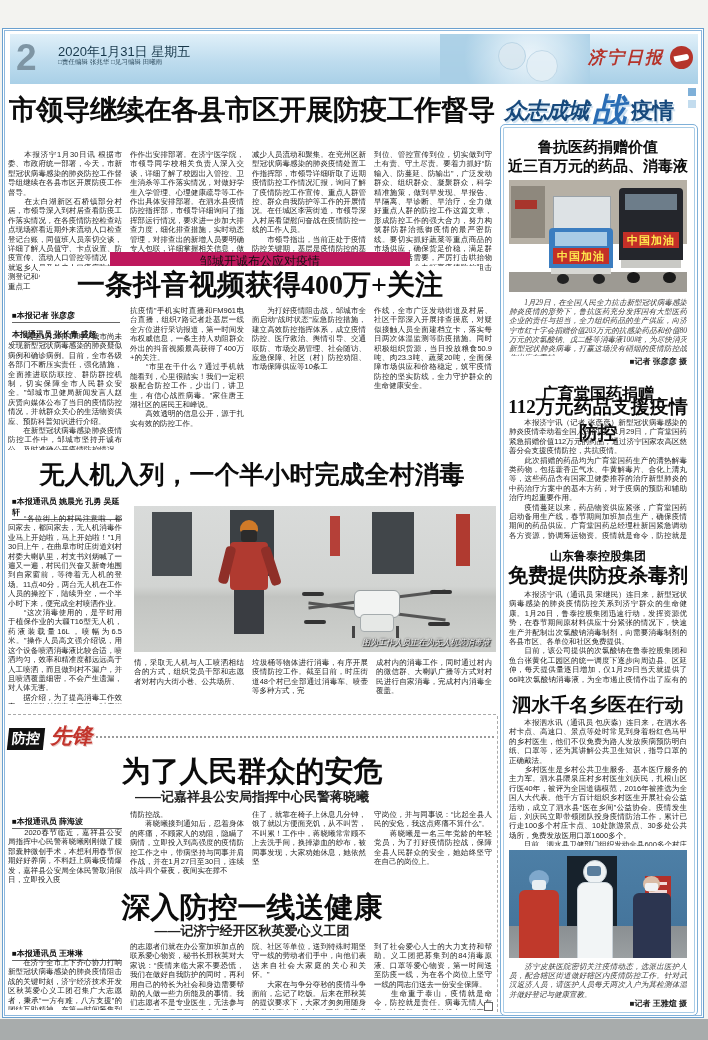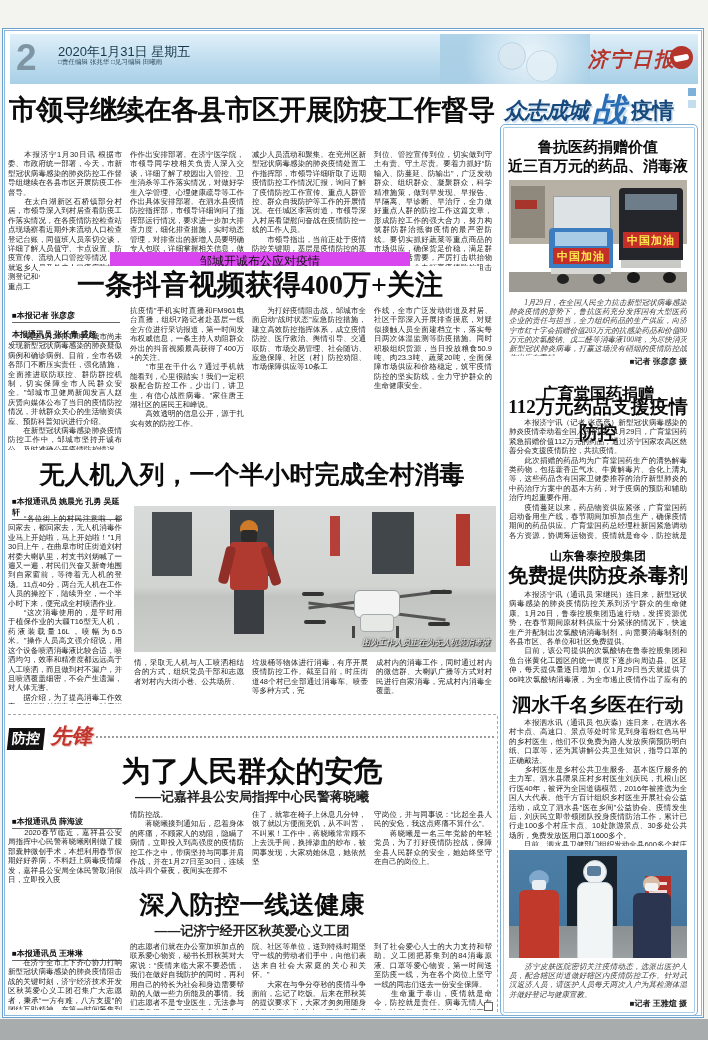--- a/index.html
+++ b/index.html
@@ -43,36 +43,36 @@
   <div class="abs photo" style="left:430px;top:0;width:150px;height:50px;
               background:radial-gradient(circle at 60% 45%, #eef6fb 0%, #cfe5f2 35%, #a9cfe6 70%);opacity:.9;">
     <div class="abs" style="left:58px;top:8px;width:26px;height:26px;border-radius:50%;background:#dce9f1;border:1px solid #b9d4e5;"></div>
     <div class="abs" style="left:86px;top:16px;width:30px;height:30px;border-radius:50%;background:#e7f1f7;border:1px solid #c2d9e8;"></div>
   </div>
   <div class="abs" style="left:6px;top:2px;font-size:37px;font-weight:bold;color:#7e95a4;line-height:44px;">2</div>
   <div class="abs" style="left:48px;top:9px;font-size:13px;font-weight:normal;color:#17374a;">2020年1月31日 星期五</div>
   <div class="abs" style="left:48px;top:24px;font-size:6.5px;color:#2c4a5c;">□责任编辑 张兆华 □见习编辑 田曦雨</div>
   <div class="abs" style="left:578px;top:12px;width:106px;height:28px;">
     <span style="font-family:'Liberation Serif',serif;font-style:italic;font-weight:bold;
-                 font-size:20px;color:#b5342b;letter-spacing:2px;">济宁日报</span>
+                 font-size:17px;color:#b5342b;letter-spacing:2px;">济宁日报</span>
     <span class="abs" style="left:82px;top:0px;width:23px;height:23px;border-radius:50%;background:#b5342b;">
       <span class="abs" style="left:4px;top:9px;width:15px;height:6px;background:#fff;border-radius:0 6px 6px 6px;transform:rotate(-12deg);"></span>
     </span>
   </div>
 </div>
 
 <div class="abs sans-head center" style="left:8px;top:92px;width:488px;font-size:27.5px;white-space:nowrap;letter-spacing:-0.5px;">市领导继续在各县市区开展防疫工作督导</div>
 <div class="abs body-txt jt" style="left:8px;  top:150px;width:114px;height:150px;">　　本报济宁1月30日讯 根据市委、市政府统一部署，今天，市新型冠状病毒感染的肺炎防控工作督导组继续在各县市区开展防疫工作督导。
 　　在太白湖新区石桥镇部分村居，市领导深入到村居查看防疫工作落实情况，在各疫情防控检查站点现场察看近期外来流动人口检查登记台账，同值班人员亲切交谈，详细了解人员值守、卡点设置、防疫宣传、流动人口管控等情况，并就返乡人员及外来人口疫病防控检测登记和备案公共卫生安全消毒等重点工</div>
 <div class="abs body-txt jt" style="left:130px;top:150px;width:114px;height:150px;">作作出安排部署。在济宁医学院，市领导同学校相关负责人深入交谈，详细了解了校园出入管控、卫生消杀等工作落实情况，对做好学生入学管理、心理健康疏导等工作作出具体安排部署。在泗水县疫情防控指挥部，市领导详细询问了指挥部运行情况，要求进一步加大排查力度，细化排查措施，实时动态管理，对排查出的新增人员要明确专人包联，详细掌握相关信息，做好隔离期间群众的重点人员生活保障。要进一步加大宣传力度，让群众知道疫情“可控、可防、可治”，</div>
 <div class="abs body-txt jt" style="left:252px;top:150px;width:114px;height:150px;">减少人员流动和聚集。在兖州区新型冠状病毒感染的肺炎疫情处置工作指挥部，市领导详细听取了近期疫情防控工作情况汇报，询问了解了疫情防控工作宣传、重点人群管控、群众自我防护等工作的开展情况。在任城区李营街道，市领导深入村居看望慰问奋战在疫情防控一线的工作人员。
 　　市领导指出，当前正处于疫情防控关键期，基层是疫情防控的基础，各级各部门要勇于担当作为，强化工作措施，对外来重点防控人群做到排查周密</div>
 <div class="abs body-txt jt" style="left:374px;top:150px;width:118px;height:150px;">到位、管控宣传到位，切实做到守土有责、守土尽责。要着力抓好“防输入、防蔓延、防输出”，广泛发动群众、组织群众、凝聚群众，科学精准施策，做到早发现、早报告、早隔离、早诊断、早治疗，全力做好重点人群的防控工作这篇文章，形成防控工作的强大合力，努力构筑群防群治抵御疫情的最严密防线。要切实抓好蔬菜等重点商品的市场供应，确保货足价稳，满足群众正常生活需要，严厉打击哄抬物价等行为，全力打赢疫情防控阻击战。</div>
 
-<div class="abs center" style="left:110px;top:252px;width:300px;font-size:12px;color:#111;background:#d946ef;padding:1px 0;">邹城开诚布公应对疫情</div>
+<div class="abs center" style="left:110px;top:252px;width:300px;font-size:12px;color:#111;background:#be185d;padding:1px 0;">邹城开诚布公应对疫情</div>
 <div class="abs serif-head center" style="left:40px;top:266px;width:440px;font-size:28px;background:#fff;white-space:nowrap;">一条抖音视频获得400万+关注</div>
 <div class="abs" style="left:12px;top:304px;width:114px;background:#fff;">
   <span class="byline" style="width:108px;">■本报记者 张彦彦</span><br>
   <span class="byline" style="width:108px;margin-top:1px;">本报通讯员 张长青 盛超</span>
 </div>
 <div class="abs body-txt jt" style="left:8px;  top:332px;width:114px;height:118px;">　　“截至1月29日17时，我市尚未发现新型冠状病毒感染的肺炎疑似病例和确诊病例。目前，全市各级各部门不断压实责任，强化措施，全面推进联防联控、群防群控机制，切实保障全市人民群众安全。”邹城市卫健局新闻发言人赵庆贤向媒体公布了当日的疫情防控情况，并就群众关心的生活物资供应、预防科普知识进行介绍。
 　　在新型冠状病毒感染肺炎疫情防控工作中，邹城市坚持开诚布公，及时准确公开疫情防控情况，建立了“新闻发言</div>
 <div class="abs body-txt jt" style="left:130px;top:306px;width:114px;height:144px;">抗疫情”手机实时直播和FM961电台直播，组织7路记者赴基层一线全方位进行采访报道，第一时间发布权威信息，一条主持人劝阻群众外出的抖音视频最高获得了400万+的关注。
 　　“市里在干什么？通过手机就能看到，心里很踏实！我们一定积极配合防控工作，少出门，讲卫生，有信心战胜病毒。”家住唐王湖社区的居民王和峰说。
 　　高效透明的信息公开，源于扎实有效的防控工作。</div>
@@ -135,21 +135,21 @@
 <div class="abs" style="left:12px;top:810px;">
   <span class="byline" style="width:110px;">■本报通讯员 薛海波</span>
 </div>
 <div class="abs body-txt jt" style="left:8px;  top:828px;width:114px;height:56px;">　　2020春节临近，嘉祥县公安局指挥中心民警蒋晓曦刚刚做了腰部囊肿微创手术，本想利用春节假期好好养病，不料赶上病毒疫情爆发，嘉祥县公安局全体民警取消假日，立即投入疫</div>
 <div class="abs body-txt jt" style="left:130px;top:810px;width:114px;height:74px;">情防控战。
 　　蒋晓曦接到通知后，忍着身体的疼痛，不顾家人的劝阻，隐瞒了病情，立即投入到高强度的疫情防控工作之中，带病坚持与同事并肩作战，并在1月27日至30日，连续战斗四个昼夜，夜间实在撑不</div>
 <div class="abs body-txt jt" style="left:252px;top:810px;width:114px;height:74px;">住了，就靠在椅子上休息几分钟，饿了就以方便面充饥，从不叫苦，不叫累！工作中，蒋晓曦常常顾不上去洗手间，换掉渗血的纱布，被同事发现，大家劝她休息，她依然坚</div>
 <div class="abs body-txt jt" style="left:374px;top:810px;width:118px;height:74px;">守岗位，并与同事说：“比起全县人民的安危，我这点疼痛不算什么”。
 　　蒋晓曦是一名三年党龄的年轻党员，为了打好疫情防控战，保障全县人民群众的安全，她始终坚守在自己的岗位上。</div>
 
-<div class="abs serif-head center" style="left:8px;top:888px;width:488px;font-size:25px;white-space:nowrap;text-align:center;">深入防控一线送健康</div>
+<div class="abs serif-head center" style="left:8px;top:888px;width:488px;font-size:29px;white-space:nowrap;text-align:center;">深入防控一线送健康</div>
 <div class="abs center" style="left:8px;top:922px;width:488px;font-size:13px;font-weight:bold;color:#222;">——记济宁经开区秋英爱心义工团</div>
 <div class="abs" style="left:12px;top:942px;">
   <span class="byline" style="width:110px;">■本报通讯员 王琳琳</span>
 </div>
 <div class="abs body-txt jt" style="left:8px;  top:958px;width:114px;height:52px;">　　在济宁全市上下齐心协力打响新型冠状病毒感染的肺炎疫情阻击战的关键时刻，济宁经济技术开发区秋英爱心义工团召集广大志愿者，秉承“一方有难，八方支援”的团结互助精神，在第一时间筹集到了大批爱心物资，并及时送往最急需的地方。
 　　自出现疫情以来，秋英爱心义工团</div>
 <div class="abs body-txt jt" style="left:130px;top:942px;width:114px;height:68px;">的志愿者们就在办公室加班加点的联系爱心物资，秘书长邢秋英对大家说：“疫情来临大家不要恐慌，我们在做好自我防护的同时，再利用自己的特长为社会和身边需要帮助的人做一些力所能及的事情。我们志愿者不是专业医生，无法参与医疗救援，但是我们人多力量大，可以充分发挥自身作用，尽可能的募集口罩、消毒液、隔离衣等防护用品，送到公安、交警、城管、银行、医</div>
 <div class="abs body-txt jt" style="left:252px;top:942px;width:114px;height:68px;">院、社区等单位，送到特殊时期坚守一线的劳动者们手中，向他们表达来自社会大家庭的关心和关怀。”
 　　大家在与争分夺秒的疫情斗争面前，忘记了吃饭。后来在邢秋英的提议要求下，大家才匆匆用随身携带的面包垫肚皮，因为省事省时，节约出来的时间可以继续投入到这场没有硝烟的战争中去……秋英爱心义工团通过爱心渠道把当前最急需的物资信息发布出去，得</div>
 <div class="abs body-txt jt" style="left:374px;top:942px;width:118px;height:68px;">到了社会爱心人士的大力支持和帮助。义工团把募集到的84消毒原液、口罩等爱心物资，第一时间送至防疫一线，为在各个岗位上坚守一线的同志们送去一份安全保障。

